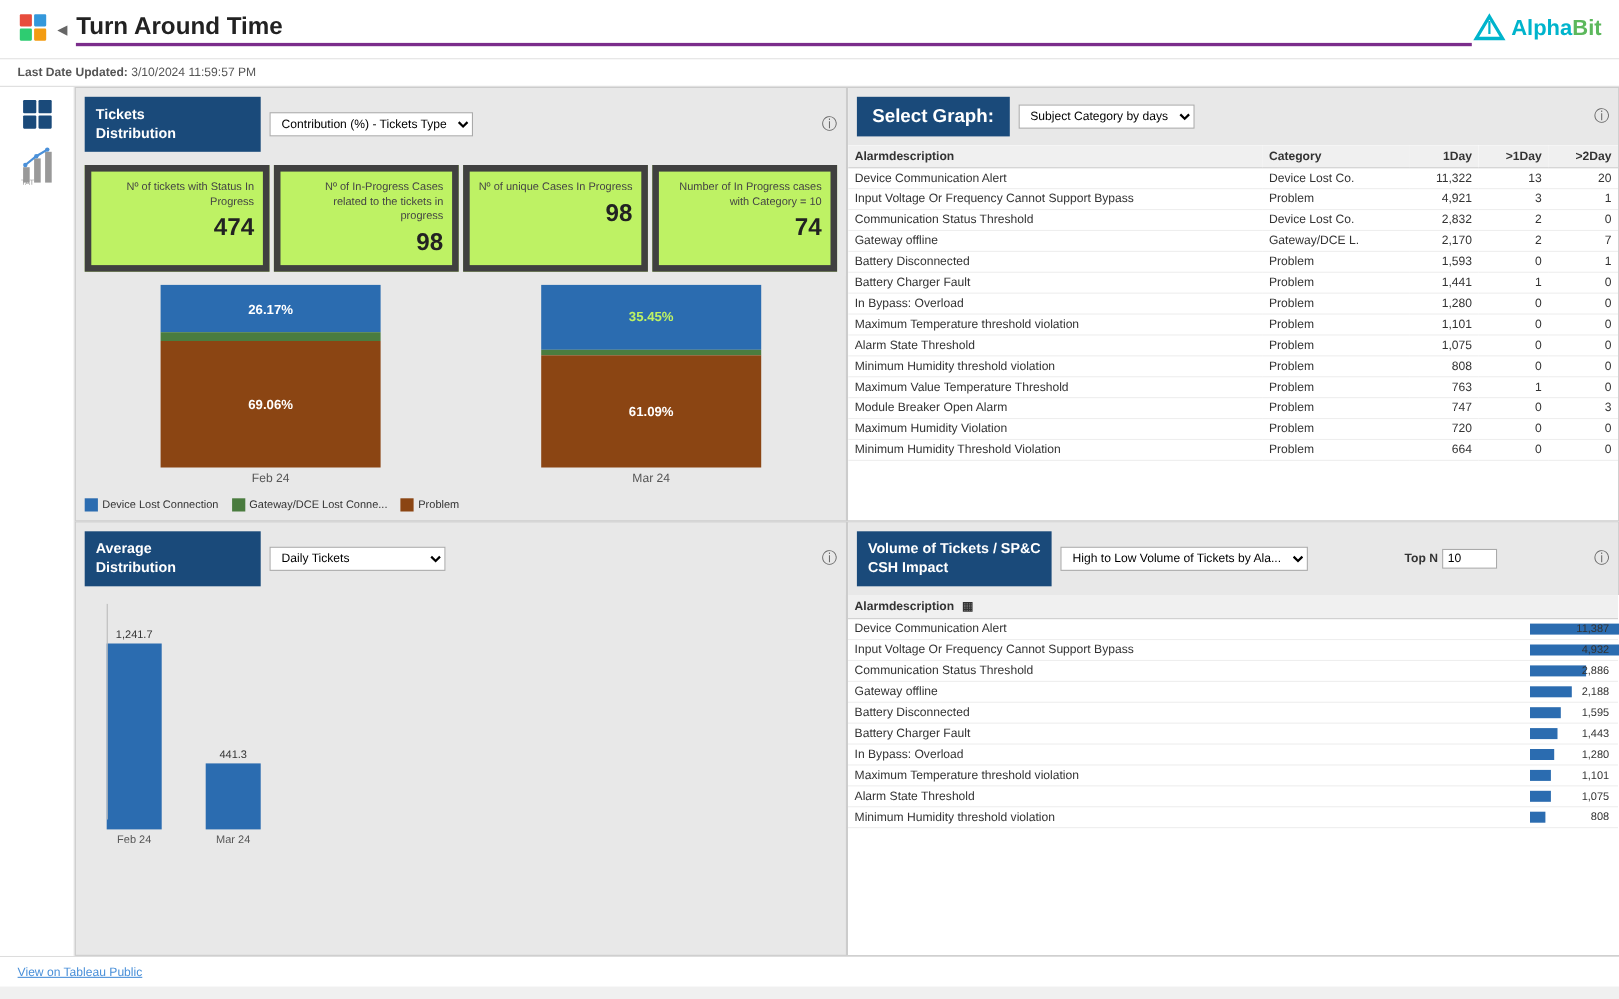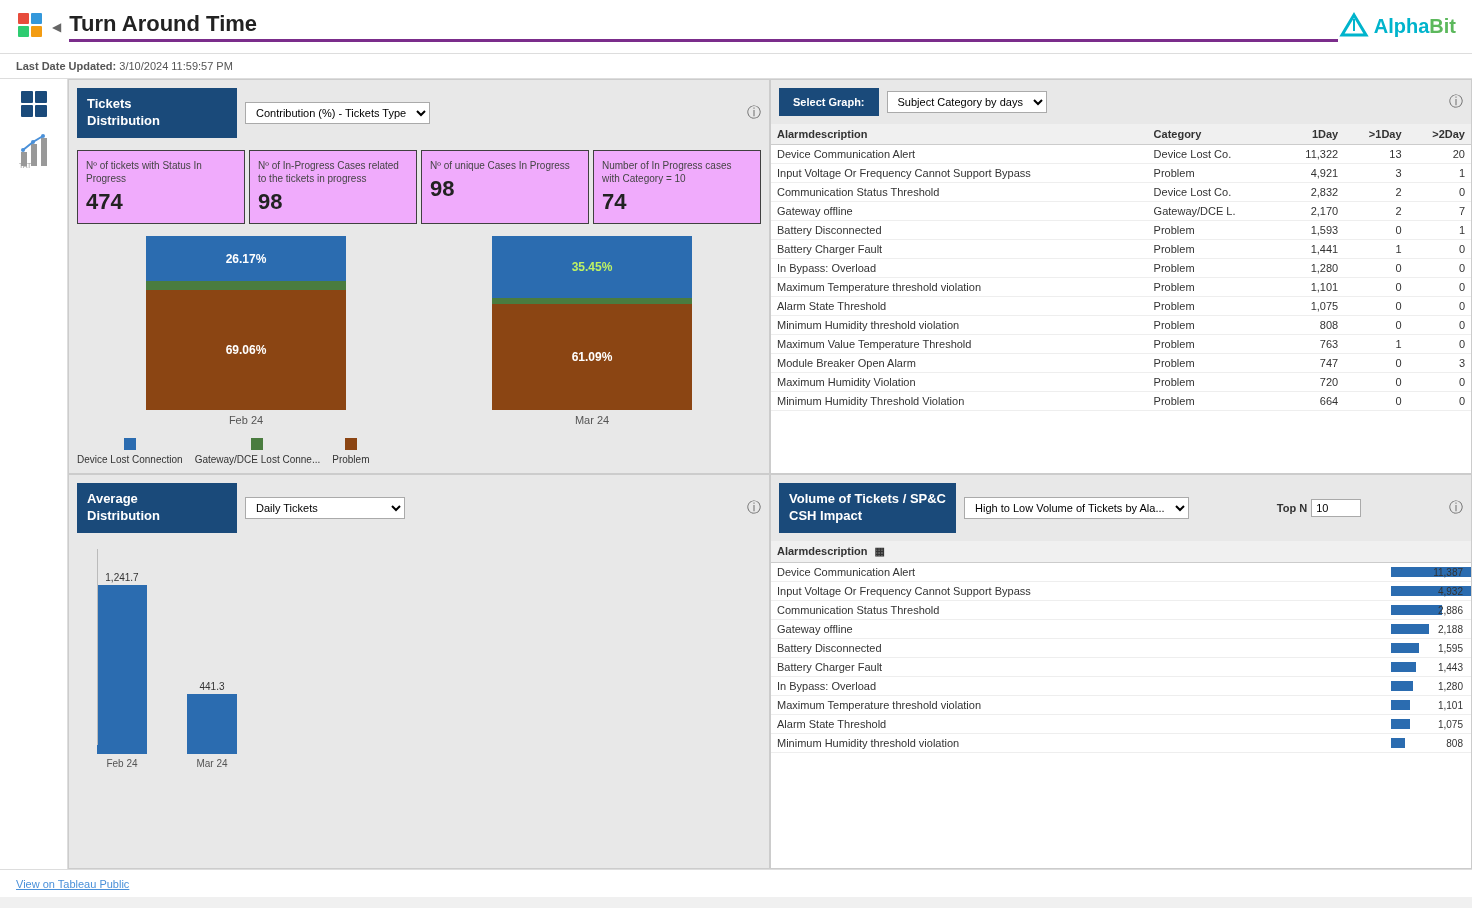--- a/index.html
+++ b/index.html
@@ -27,43 +27,43 @@
     
     .panel { background: #e8e8e8; border: 1px solid #ccc; display: flex; flex-direction: column; overflow: hidden; }
 
     .panel-header-row { display: flex; align-items: center; padding: 8px; gap: 8px; background: #e8e8e8; }
     .panel-title { background: #1a4a7a; color: #fff; font-size: 13px; font-weight: bold; padding: 8px 10px; min-width: 160px; line-height: 1.3; }
     .panel-dropdown { border: 1px solid #aaa; background: #fff; padding: 3px 6px; font-size: 11px; min-width: 160px; }
     .panel-info { margin-left: auto; color: #666; cursor: pointer; font-size: 14px; }
 
     
     .stats-row { display: flex; gap: 4px; padding: 4px 8px; background: #e8e8e8; }
-    .stat-box { flex: 1; background: #f0abfc; border: 1px solid #404040; padding: 8px; text-align: left; }
+    .stat-box { flex: 1; background: #bef264; border: 6px solid #404040; padding: 8px; text-align: right; }
     .stat-label { font-size: 10px; color: #444; line-height: 1.3; }
     .stat-value { font-size: 22px; font-weight: bold; color: #222; margin-top: 4px; }
 
     
     .chart-area { flex: 1; padding: 8px; display: flex; gap: 8px; }
     .stacked-chart { flex: 1; display: flex; flex-direction: column; align-items: center; }
     .stacked-bar-container { flex: 1; width: 200px; display: flex; flex-direction: column; }
     .bar-segment { display: flex; align-items: center; justify-content: center; color: #fff; font-size: 12px; font-weight: bold; }
     .bar-blue { background: #2b6cb0; }
     .bar-green { background: #4a7c3f; }
     .bar-brown { background: #8b4513; }
     .chart-label { font-size: 11px; color: #555; margin-top: 4px; }
 
     
     .legend-row { display: flex; gap: 12px; padding: 4px 8px 8px; align-items: center; }
-    .legend-item { display: flex; align-items: center; gap: 4px; font-size: 10px; flex-direction: column; }
+    .legend-item { display: flex; align-items: center; gap: 4px; font-size: 10px; }
     .legend-dot { width: 12px; height: 12px; }
 
     
     .table-panel { background: #f5f5f5; border: 1px solid #ccc; display: flex; flex-direction: column; overflow: hidden; }
     .table-header-row { display: flex; align-items: center; padding: 8px; gap: 8px; background: #e8e8e8; }
-    .select-graph-label { background: #1a4a7a; color: #fff; font-size: 11px; font-weight: bold; padding: 8px 14px; }
+    .select-graph-label { background: #1a4a7a; color: #fff; font-size: 17px; font-weight: bold; padding: 8px 14px; }
     .table-container { flex: 1; overflow-y: auto; background: #fff; }
     table { width: 100%; border-collapse: collapse; font-size: 11px; }
     th { background: #f0f0f0; padding: 4px 6px; text-align: left; font-weight: 600; border-bottom: 1px solid #ccc; position: sticky; top: 0; }
     td { padding: 3px 6px; border-bottom: 1px solid #eee; }
     .th-right { text-align: right; }
     .td-right { text-align: right; }
 
     
     .avg-panel { background: #e8e8e8; border: 1px solid #ccc; display: flex; flex-direction: column; overflow: hidden; }
     .bar-chart-area { flex: 1; padding: 8px; position: relative; }

